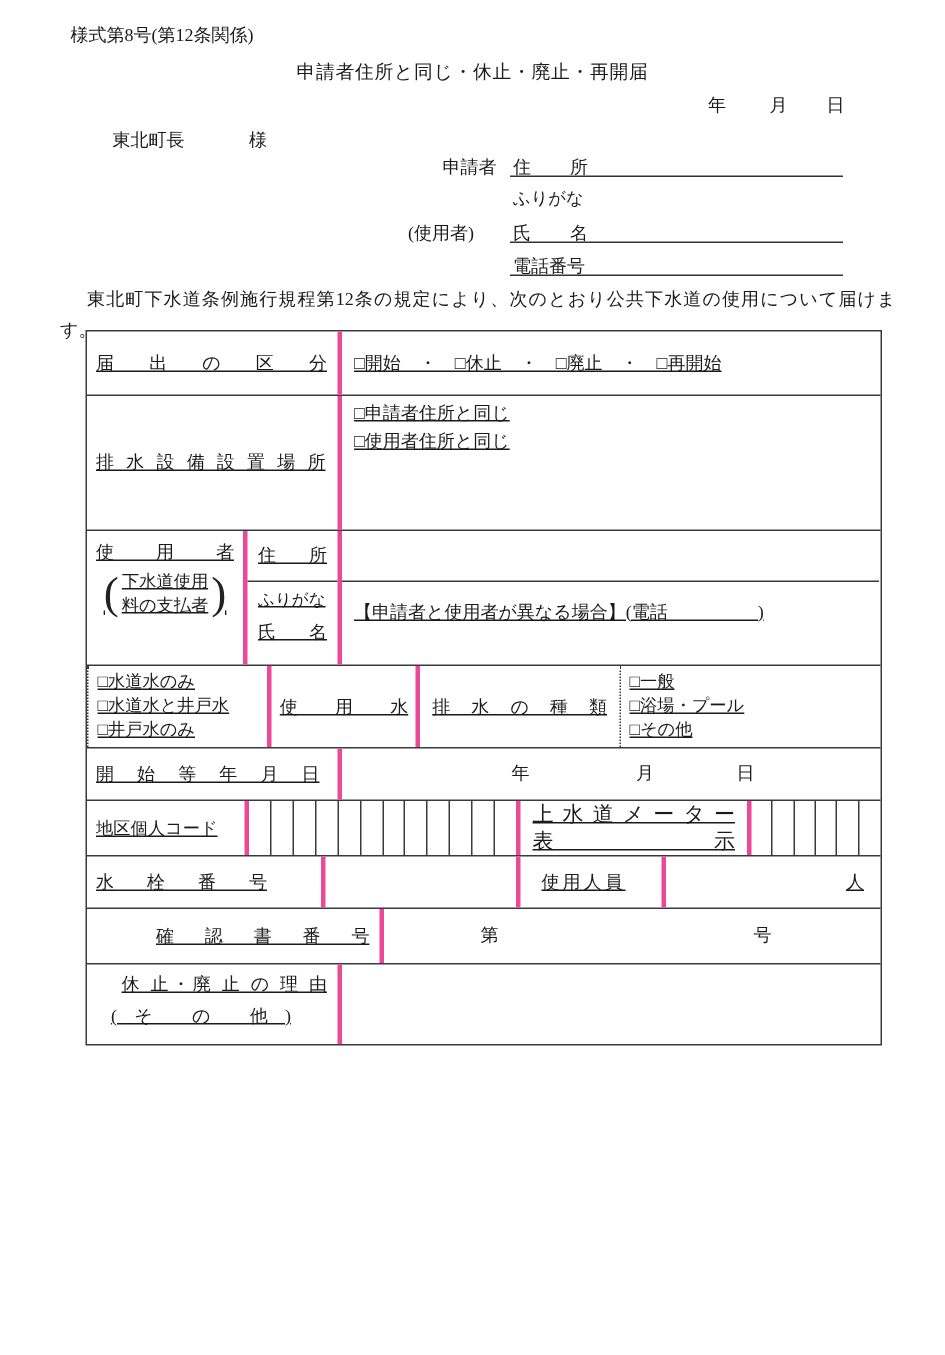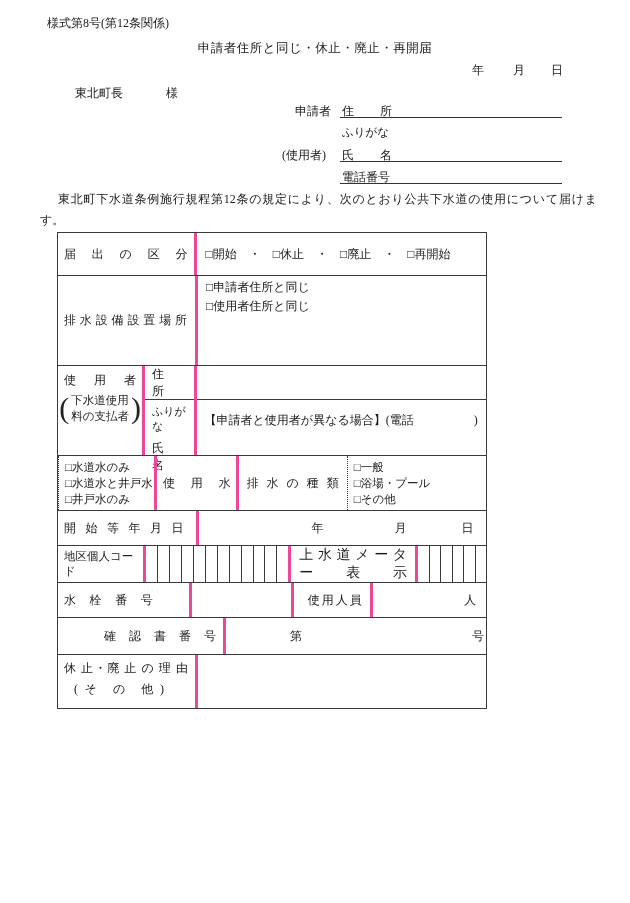--- a/index.html
+++ b/index.html
@@ -7,21 +7,21 @@
     position:relative;width:630px;height:903px;background:#fff;
     font-family:"Liberation Serif","DejaVu Serif",serif;
     color:#1a1a1a;font-size:12px;overflow:hidden;
   }
   .abs{position:absolute;white-space:nowrap;}
   .title{left:0;top:40px;width:630px;text-align:center;font-size:12.5px;letter-spacing:.5px;}
   .ul-field{position:absolute;height:1px;border-bottom:1px solid #333;}
   .intro1{position:absolute;left:40px;top:191px;width:557px;text-indent:18px;
     text-align:justify;text-align-last:justify;white-space:normal;}
   
-  .ftable{position:absolute;left:57px;top:232px;width:430px;border:1.6px solid #3a3a3a;box-sizing:border-box;}
+  .ftable{position:absolute;left:57px;top:220px;width:531px;border:1.6px solid #3a3a3a;box-sizing:border-box;text-decoration:underline;}
   .row{display:flex;box-sizing:border-box;}
   .row + .row{border-top:1px solid #3a3a3a;}
   .cell{box-sizing:border-box;position:relative;}
   .cell + .cell{border-left:3px solid #ec4899;}
   .cell.dotted-left{border-left:1px dotted #3a3a3a;}
   .vstack{display:flex;flex-direction:column;}
   .sub{box-sizing:border-box;position:relative;}
   .sub + .sub{border-top:1px solid #3a3a3a;}
   .vc{display:flex;align-items:center;}
   .jlabel{flex:1;text-align:justify;text-align-last:justify;}
@@ -49,21 +49,21 @@
 
   <div class="abs" style="left:75px;top:85px;">東北町長</div>
   <div class="abs" style="left:166px;top:85px;">様</div>
 
   <div class="abs" style="left:295px;top:103px;">申請者</div>
   <div class="abs" style="left:342px;top:103px;width:50px;text-align:justify;text-align-last:justify;">住　所</div>
   <div class="ul-field" style="left:340px;top:116px;width:222px;"></div>
 
   <div class="abs" style="left:342px;top:125px;font-size:11.5px;">ふりがな</div>
 
-  <div class="abs" style="left:282px;top:147px;">(使用者)</div>
+  <div class="abs" style="left:272px;top:147px;">(使用者)</div>
   <div class="abs" style="left:342px;top:147px;width:50px;text-align:justify;text-align-last:justify;">氏　名</div>
   <div class="ul-field" style="left:340px;top:160px;width:222px;"></div>
 
   <div class="abs" style="left:342px;top:169px;">電話番号</div>
   <div class="ul-field" style="left:340px;top:182px;width:222px;"></div>
 
   <div class="intro1">東北町下水道条例施行規程第12条の規定により、次のとおり公共下水道の使用について届けま</div>
   <div class="abs" style="left:40px;top:212px;">す。</div>
 
   <div class="ftable">
@@ -199,20 +199,20 @@
         <div class="jlabel">確 認 書 番 号</div>
       </div>
       <div class="cell" style="width:361px;">
         <span class="midspan" style="left:64px;">第</span>
         <span class="midspan" style="left:246px;">号</span>
       </div>
     </div>
 
     <div class="row" style="height:54px;">
       <div class="cell" style="width:167px;padding:5px 7px 0 6px;">
-        <div style="text-align:justify;text-align-last:justify;">休 止・廃 止 の 理 由</div>
+        <div style="text-align:justify;text-align-last:justify;margin-left:17px;">休 止・廃 止 の 理 由</div>
         <div style="margin:4px 24px 0 10px;text-align:justify;text-align-last:justify;">(そ の 他)</div>
       </div>
       <div class="cell" style="width:361px;"></div>
     </div>
 
   </div>
 </div>
 
 </body></html>

